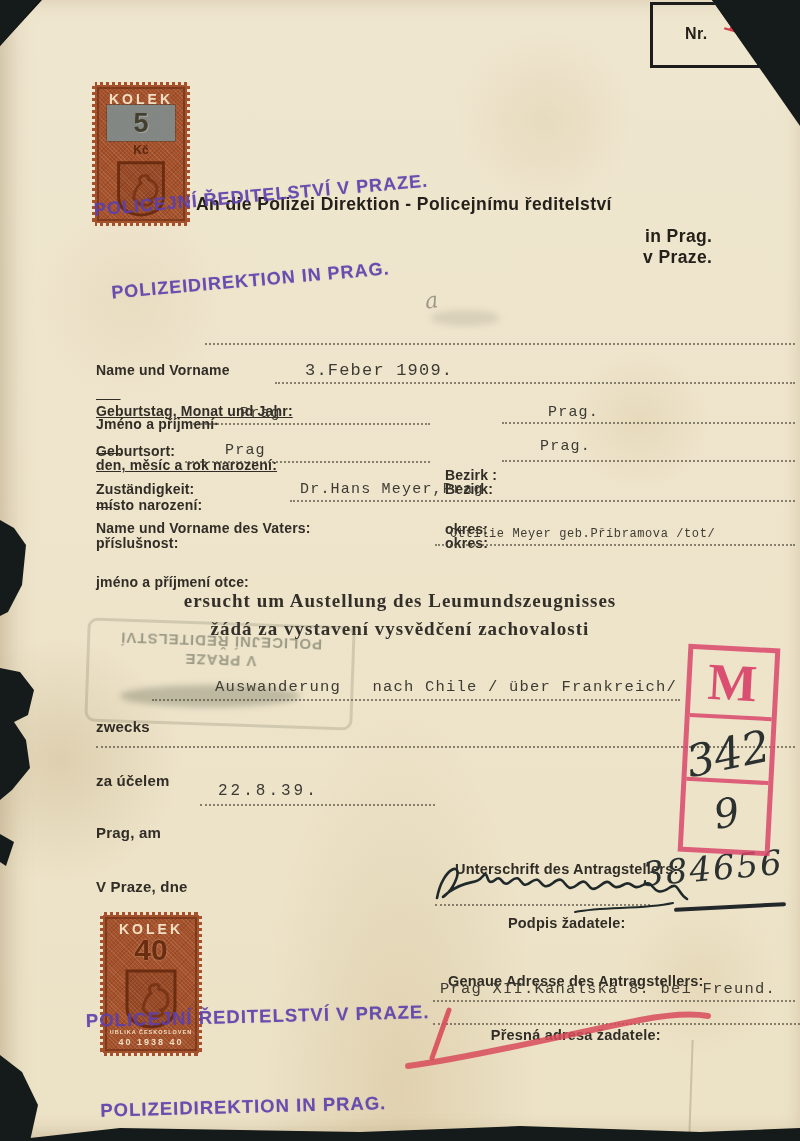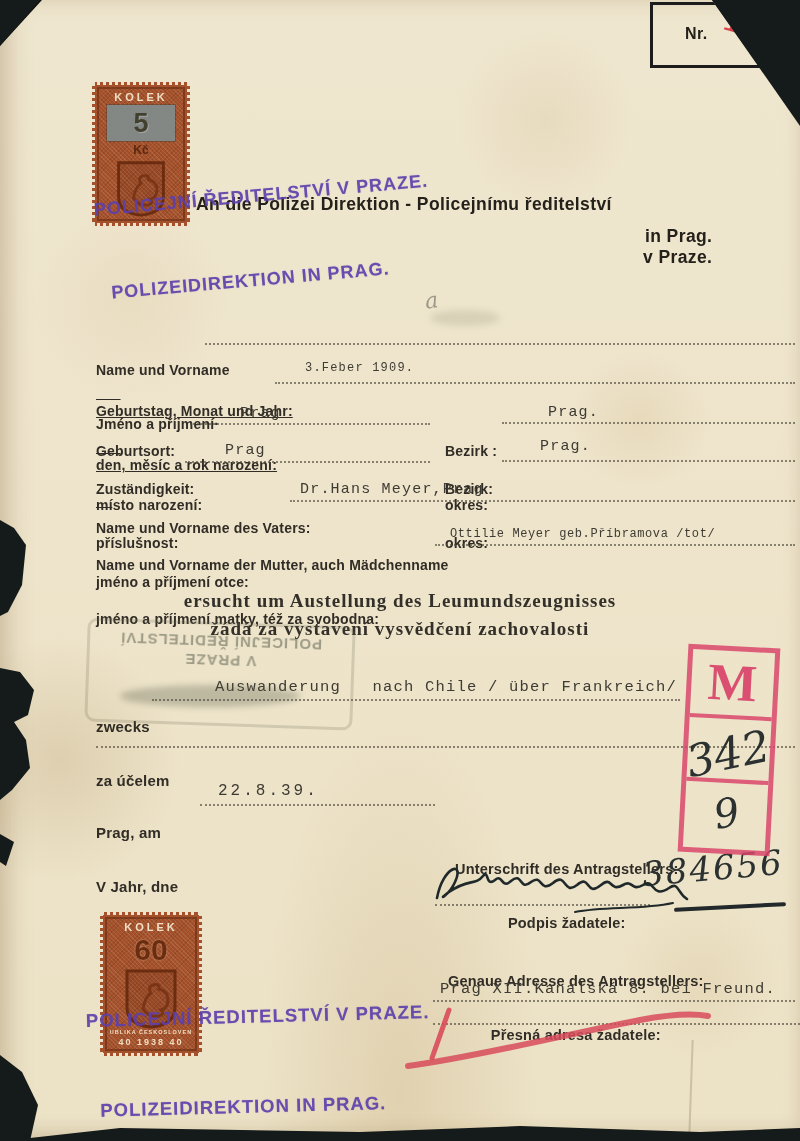--- a/index.html
+++ b/index.html
@@ -26,21 +26,21 @@
      font-family:"Liberation Serif",serif;font-weight:700;font-size:19px;letter-spacing:1px;color:#33302a;white-space:pre;}
   .pstamp{position:absolute;font-weight:700;color:rgba(92,64,172,.88);letter-spacing:1px;white-space:pre;
      font-size:18px;transform-origin:left top;text-shadow:0 0 1px rgba(92,64,172,.35);}
   .pstamp div{margin:0;}
   
   .stamp{position:absolute;background:#a5512b;border:3px dotted #ece3ca;z-index:2;}
   .stamp-inner{position:absolute;inset:2px;border:2px solid rgba(96,38,12,.55);
      background:
        repeating-linear-gradient(45deg,rgba(255,235,210,.12) 0 1px,transparent 1px 3px),
        repeating-linear-gradient(135deg,rgba(60,20,5,.14) 0 1px,transparent 1px 3px);}
-  .stamp-kolek{position:absolute;top:2px;left:0;right:0;text-align:center;font-size:11px;font-weight:700;
+  .stamp-kolek{position:absolute;top:2px;left:0;right:0;text-align:center;font-size:14px;font-weight:700;
      letter-spacing:3px;color:#f0dfc2;}
   .overprint{position:absolute;left:8px;right:8px;top:16px;height:36px;background:rgba(128,140,140,.92);
      box-shadow:0 0 0 1px rgba(60,60,55,.4);display:flex;align-items:center;justify-content:center;}
   .overprint .val{font-size:27px;font-weight:700;color:#43402f;text-shadow:1px 1px 0 rgba(255,255,255,.25);}
   .stamp-kc{position:absolute;left:0;right:0;top:54px;text-align:center;font-size:12px;font-weight:700;color:#5e2810;}
   .stamp-40val{position:absolute;left:0;right:0;top:14px;text-align:center;font-size:30px;font-weight:700;color:#6b2d10;
      text-shadow:0 0 2px rgba(240,220,190,.6);}
   .stamp-bottomrow{position:absolute;left:0;right:0;bottom:2px;text-align:center;font-size:9px;font-weight:700;color:#f0dfc2;letter-spacing:2px;}
   .stamp-ribbon{position:absolute;left:0;right:0;bottom:14px;text-align:center;font-size:5.5px;font-weight:700;color:#f0dfc2;letter-spacing:1px;}
   .shield{position:absolute;left:50%;transform:translateX(-50%);}
@@ -103,29 +103,29 @@
       <div>Name und Vorname</div>
       <div>Jméno a příjmení·</div>
     </div>
     <div class="dots" style="left:205px;top:341px;width:590px;"></div>
 
     <div class="lbl" style="left:96px;top:366px;text-decoration:underline;">
       <div>Geburtstag, Monat und Jahr:</div>
       <div>den, měsíc a rok narození:</div>
     </div>
     <div class="dots" style="left:275px;top:380px;width:520px;"></div>
-    <span class="typed" style="left:305px;top:361px;font-size:12px;">3.Feber 1909.</span>
+    <span class="typed" style="left:305px;top:361px;font-size:17px;">3.Feber 1909.</span>
 
     <div class="lbl" style="left:96px;top:406px;">
       <div>Geburtsort:</div>
       <div>místo narození:</div>
     </div>
     <div class="dots" style="left:190px;top:421px;width:240px;"></div>
     <span class="typed" style="left:240px;top:405px;">Prag</span>
-    <div class="lbl" style="left:445px;top:406px;">
+    <div class="lbl" style="left:445px;top:430px;">
       <div>Bezirk :</div>
       <div>okres:</div>
     </div>
     <div class="dots" style="left:502px;top:420px;width:293px;"></div>
     <span class="typed" style="left:548px;top:404px;">Prag.</span>
 
     <div class="lbl" style="left:96px;top:444px;">
       <div>Zuständigkeit:</div>
       <div>příslušnost:</div>
     </div>
@@ -138,24 +138,20 @@
     <div class="dots" style="left:502px;top:458px;width:293px;"></div>
     <span class="typed" style="left:540px;top:438px;">Prag.</span>
 
     <div class="lbl" style="left:96px;top:483px;">
       <div>Name und Vorname des Vaters:</div>
       <div>jméno a příjmení otce:</div>
     </div>
     <div class="dots" style="left:290px;top:498px;width:505px;"></div>
     <span class="typed" style="left:300px;top:481px;">Dr.Hans Meyer,Prag</span>
 
-    <div class="lbl" style="left:96px;top:520px;">
-      <div>Name und Vorname der Mutter, auch Mädchenname</div>
-      <div>jméno a příjmení matky, též za svobodna:</div>
-    </div>
     <div class="dots" style="left:435px;top:542px;width:360px;"></div>
     <span class="typed" style="left:450px;top:527px;font-size:12px;letter-spacing:.6px;">Ottilie Meyer geb.Příbramova /tot/</span>
 
     <div class="serifhead" style="top:590px;">ersucht um Austellung des Leumundszeugnisses</div>
     <div class="serifhead" style="top:618px;">žádá za vystavení vysvědčení zachovalosti</div>
 
     <div class="ghost">
       <div class="gtxt">POLICEJNÍ ŘEDITELSTVÍ</div>
       <div class="gtxt" style="margin-top:2px;">V PRAZE</div>
     </div>
@@ -172,21 +168,21 @@
     <div class="mbox">
       <div class="cell m">M</div>
       <div class="cell" style="height:60px;"></div>
       <div style="height:56px;"></div>
     </div>
     <span class="hand" style="left:686px;top:728px;font-size:44px;transform:rotate(-12deg);z-index:4;">342</span>
     <span class="hand" style="left:714px;top:790px;font-size:40px;transform:rotate(-10deg);z-index:4;">9</span>
 
     <div class="lbl" style="left:96px;top:788px;font-size:15px;">
       <div>Prag, am</div>
-      <div>V Jahr, dne</div>
+      <div>V Praze, dne</div>
     </div>
     <div class="dots" style="left:200px;top:802px;width:235px;"></div>
     <span class="typed" style="left:218px;top:782px;font-size:16px;letter-spacing:3px;">22.8.39.</span>
 
     <div class="lbl" style="left:455px;top:824px;font-size:14.5px;">
       <div>Unterschrift des Antragstellers:</div>
       <div style="text-align:center;">Podpis žadatele:</div>
     </div>
     <div class="dots" style="left:435px;top:902px;width:215px;"></div>
     <svg style="position:absolute;left:425px;top:846px;z-index:4;" width="290" height="78" viewBox="0 0 290 78" title="Dr Herbert Meyer">
@@ -199,21 +195,21 @@
     <div class="lbl" style="left:448px;top:936px;font-size:14.5px;">
       <div>Genaue Adresse des Antragstellers:</div>
       <div style="text-align:center;">Přesná adresa žadatele:</div>
     </div>
     <div class="dots" style="left:433px;top:998px;width:362px;"></div>
     <span class="typed" style="left:440px;top:980px;font-size:15.5px;">Prag XII.Kanalská 8. bei Freund.</span>
 
     <div class="stamp" style="left:100px;top:912px;width:96px;height:138px;">
       <div class="stamp-inner">
         <div class="stamp-kolek">KOLEK</div>
-        <div class="stamp-40val">60</div>
+        <div class="stamp-40val">40</div>
         <svg class="shield" style="top:48px;" width="62" height="62" viewBox="0 0 60 62">
           <path d="M6,4 h48 v36 q0,18 -24,20 q-24,-2 -24,-20 z" fill="rgba(40,10,0,.10)" stroke="#6b2c10" stroke-width="3"></path>
           <path d="M22,42 q2,-12 8,-16 q-4,-6 2,-8 q7,-2 6,4 q9,2 9,11 q0,8 -7,10 q4,4 -2,6 q-10,2 -16,-7" fill="none" stroke="#7a3416" stroke-width="3" stroke-linecap="round"></path>
         </svg>
         <div class="stamp-ribbon">UBLIKA ČESKOSLOVEN</div>
         <div class="stamp-bottomrow">40 1938 40</div>
       </div>
     </div>
 
     <div class="pstamp" style="left:84px;top:946px;transform:rotate(-1.5deg);line-height:30px;font-size:18.5px;z-index:4;">

